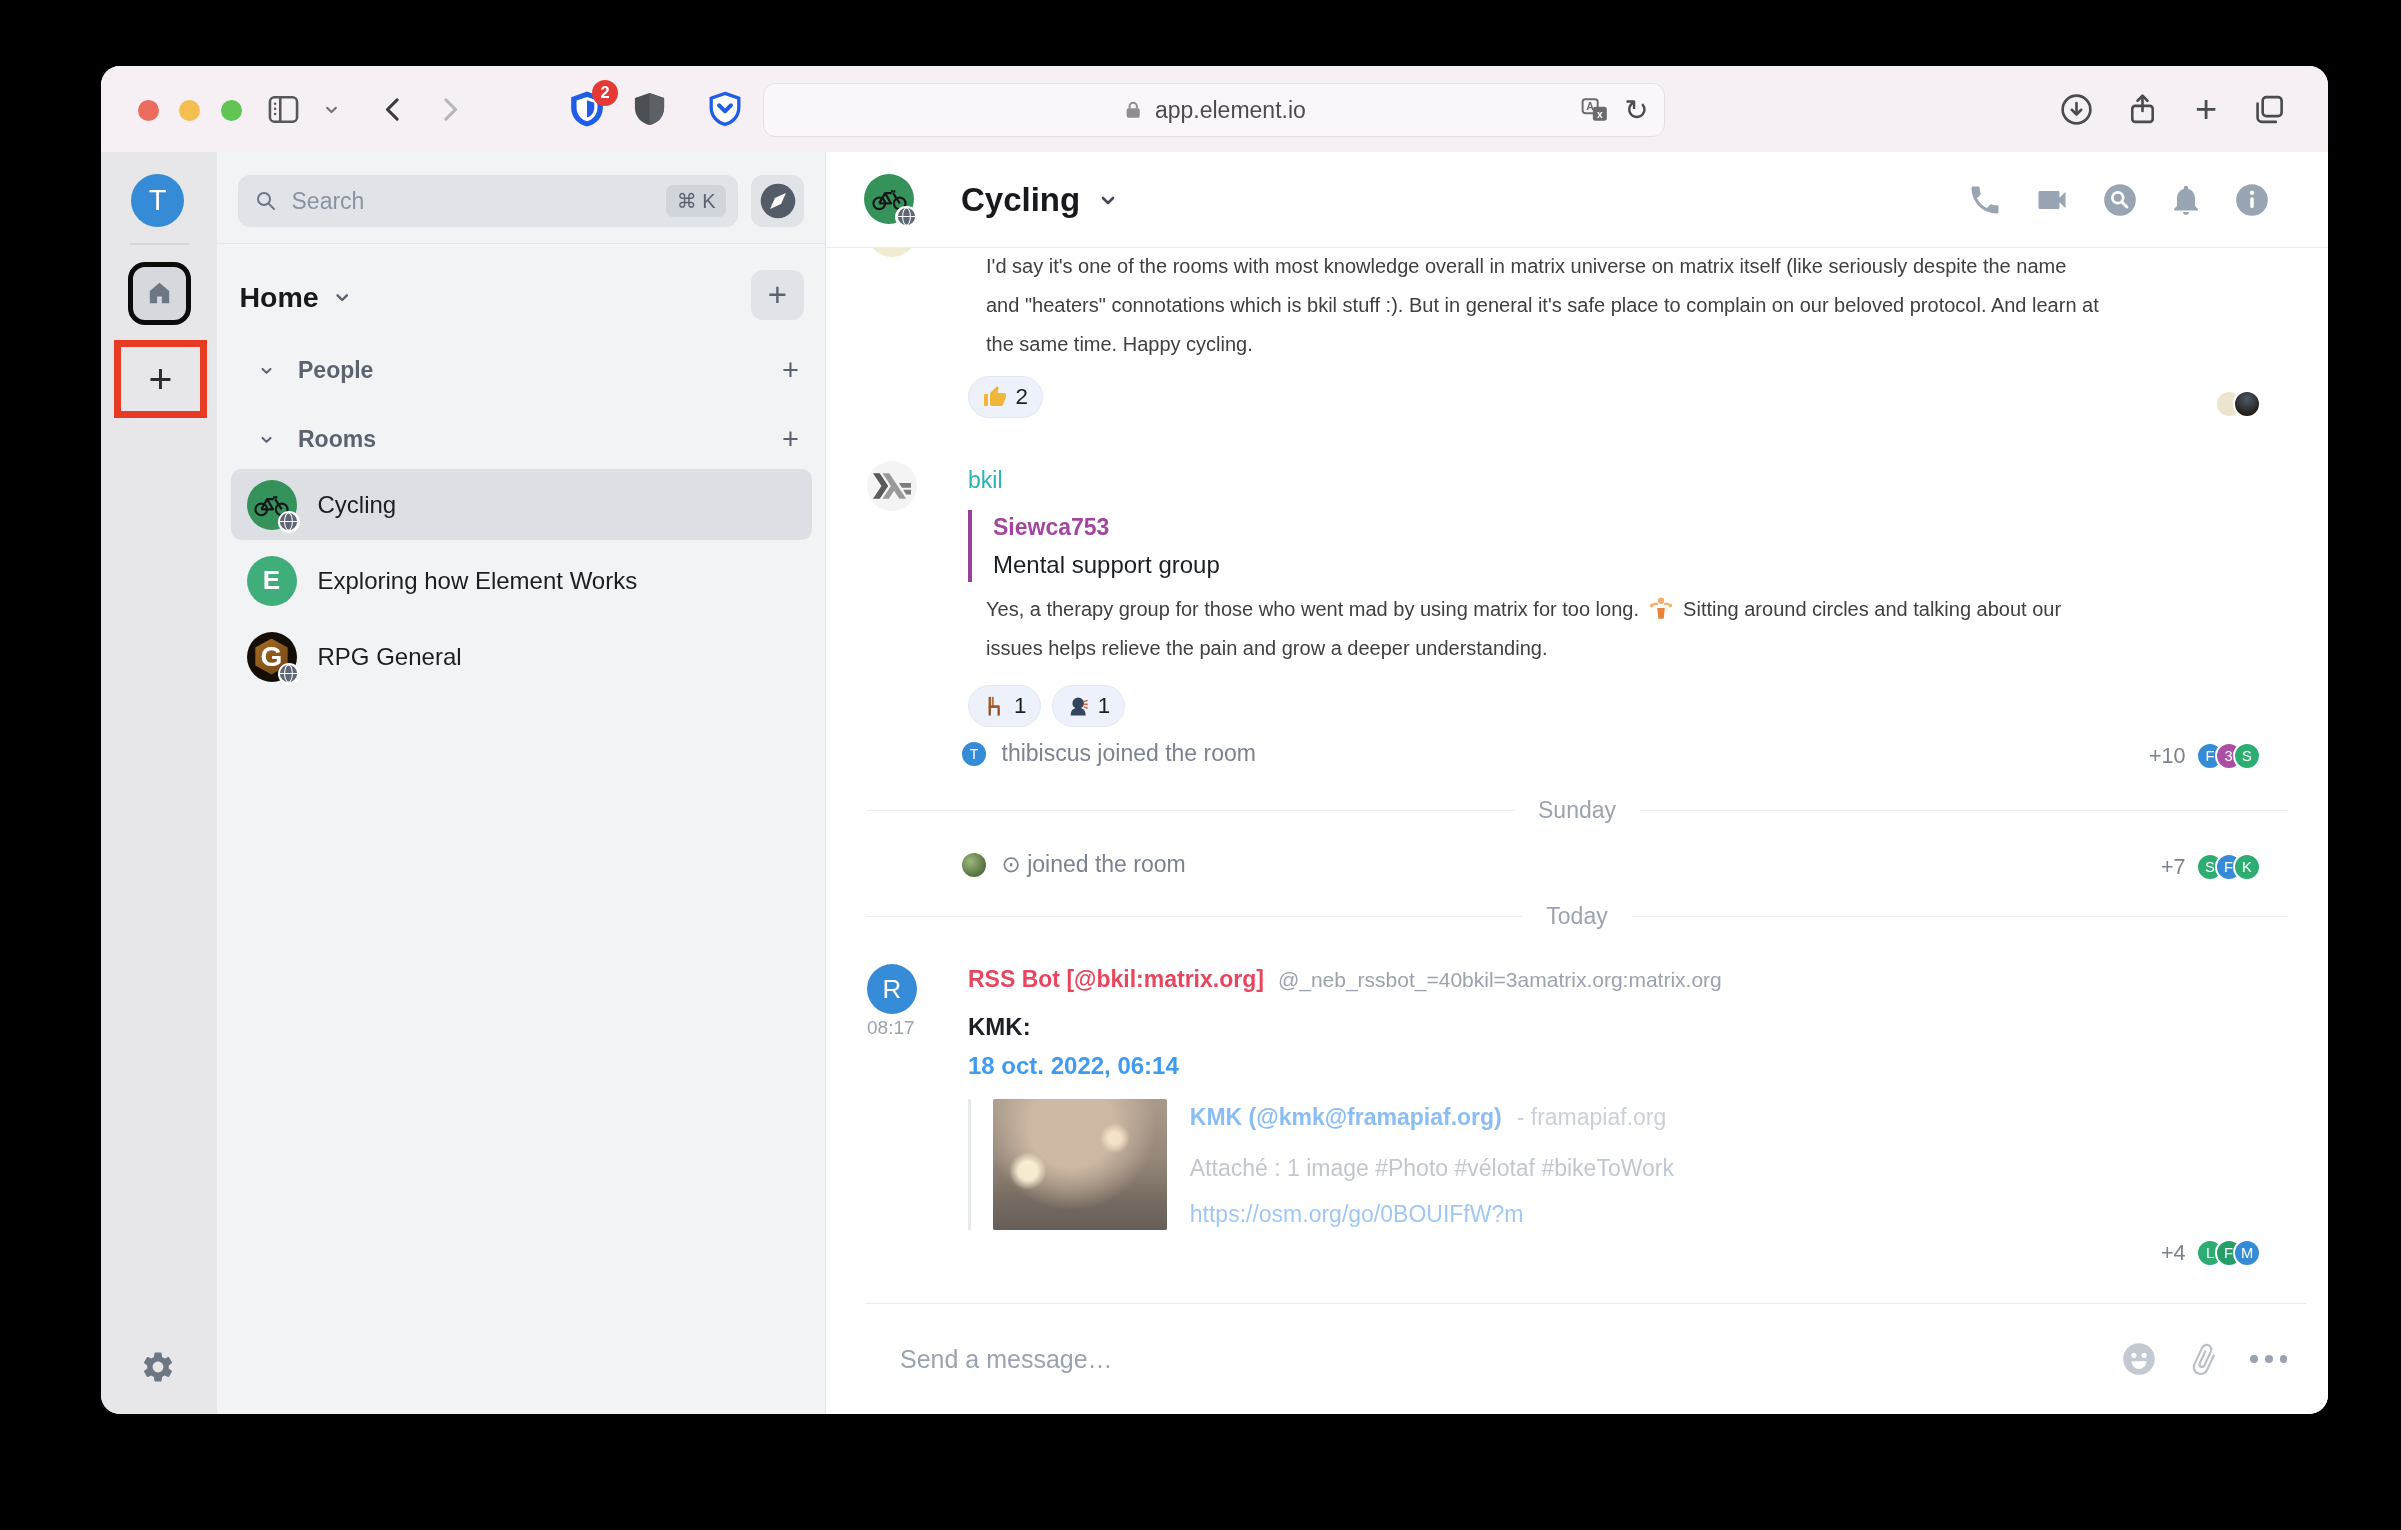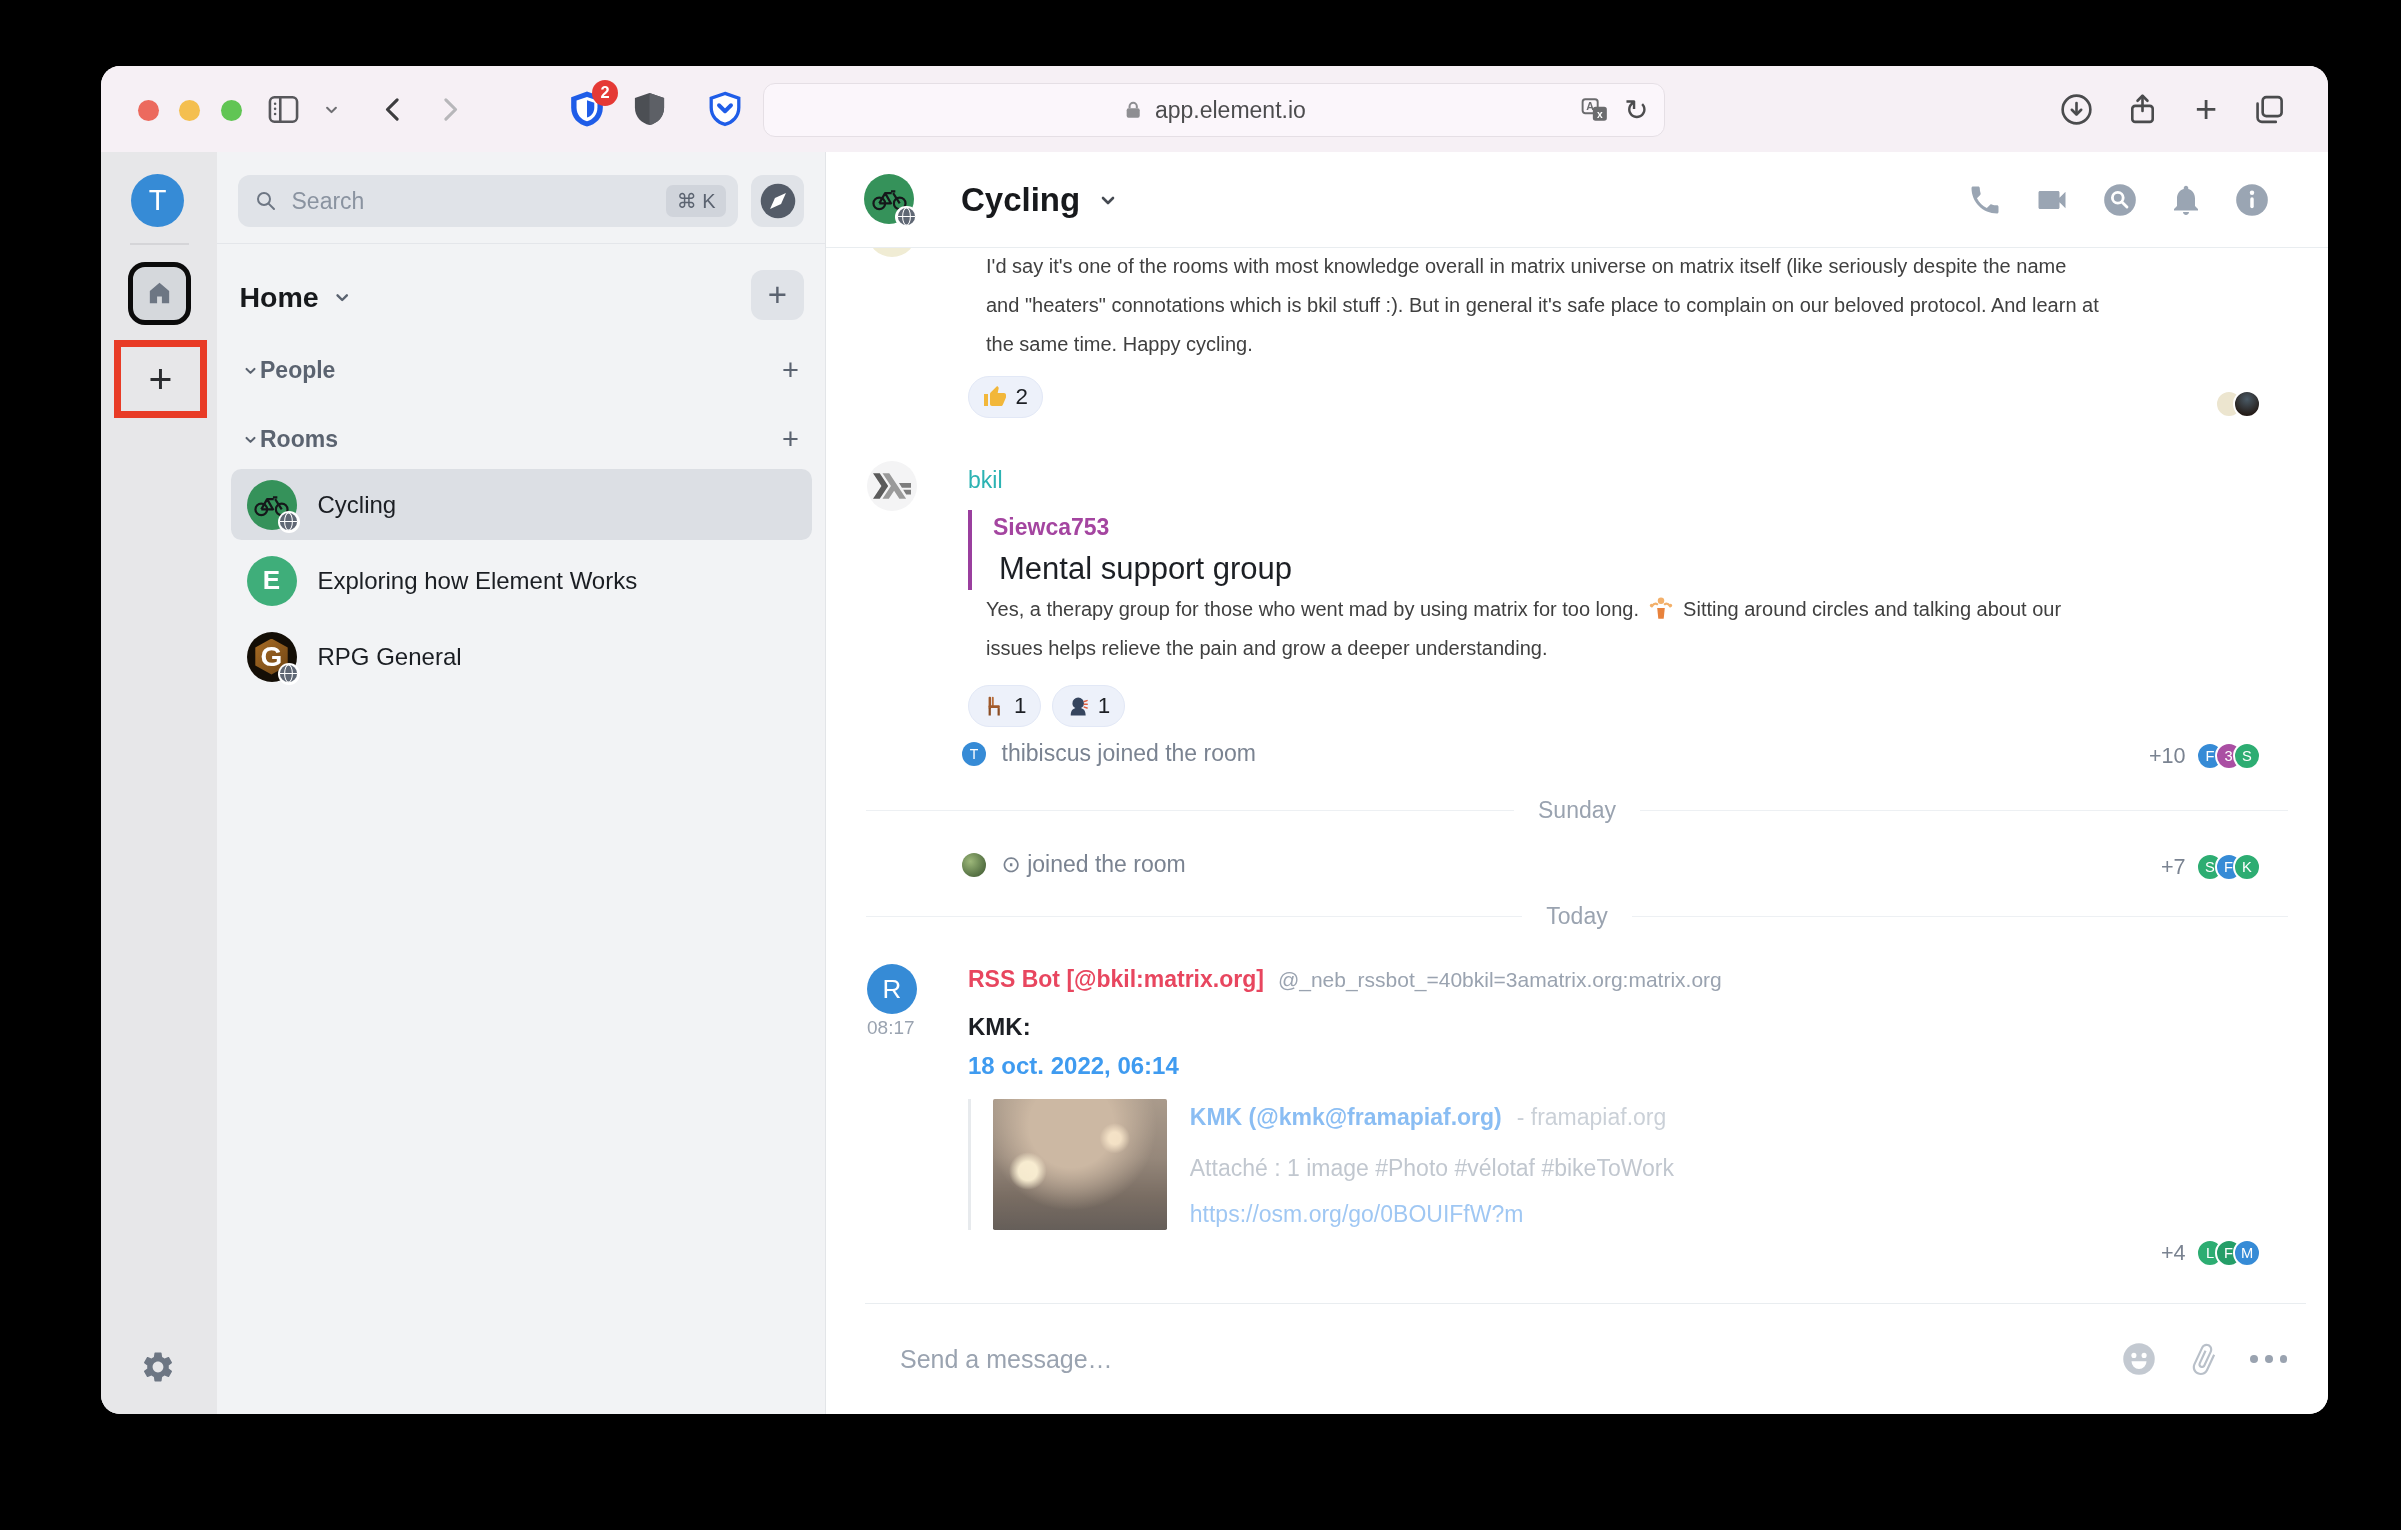--- a/index.html
+++ b/index.html
@@ -46,21 +46,21 @@
     display:flex;align-items:center;padding:0 12px 0 15.5px;box-sizing:border-box;}
   .search .ph{color:#8a93a0;font-size:23px;margin-left:14px;flex:1;}
   .kbd{background:#d0d4db;border-radius:7px;padding:4.3px 10.4px;font-size:20px;color:#5b6370;}
   .explore-btn{position:absolute;left:534px;top:23px;width:53px;height:52px;background:#e0e3e8;border-radius:12px;
     display:flex;align-items:center;justify-content:center;}
   .list-div{position:absolute;left:0;top:91px;width:100%;height:0.9px;background:#e4e6ea;}
   .home-row{position:absolute;left:22.4px;top:121px;height:48px;display:flex;align-items:center;gap:12px;}
   .home-row .t{font-size:28.5px;font-weight:bold;color:#17191c;}
   .sq-btn{position:absolute;left:534px;top:118px;width:53px;height:50px;background:#e0e3e8;border-radius:12px;
     display:flex;align-items:center;justify-content:center;font-size:33px;font-weight:300;color:#5b6370;}
-  .section{position:absolute;left:24px;right:26px;height:43px;display:flex;align-items:center;gap:0;}
+  .section{position:absolute;left:40px;right:26px;height:43px;display:flex;align-items:center;gap:22px;}
   .section .lbl{font-size:23px;font-weight:600;color:#5b6370;flex:1;}
   .section .plus{font-size:29px;font-weight:300;color:#5b6370;}
   .room-item{position:absolute;left:14px;width:581px;height:71px;border-radius:10.4px;display:flex;align-items:center;
     padding-left:15.5px;box-sizing:border-box;}
   .room-item.sel{background:#dcdfe4;}
   .room-item .nm{font-size:24px;color:#1b1e23;margin-left:21px;}
   .avatar{width:50px;height:50px;border-radius:50%;display:flex;align-items:center;justify-content:center;
     color:#fff;font-weight:bold;position:relative;flex:none;}
   .badge-globe{position:absolute;right:-3.5px;bottom:-3.5px;width:22.4px;height:22.4px;border-radius:50%;background:#fff;
     display:flex;align-items:center;justify-content:center;}
@@ -72,21 +72,21 @@
   .ch-icons{position:absolute;right:57px;top:0;height:95px;display:flex;align-items:center;gap:29px;}
   .timeline{position:absolute;top:95px;left:0;right:0;bottom:110px;overflow:hidden;}
   .msg-text{position:absolute;left:160px;width:1113px;font-size:20px;line-height:39px;color:#404040;}
   .pill{display:inline-flex;align-items:center;gap:8.6px;height:40px;padding:0 14px;border-radius:21px;
     background:#edf1fa;border:0.9px solid #e2e8f6;font-size:22.4px;color:#1c1f24;}
   .msg-avatar{position:absolute;left:41px;width:50px;height:50px;border-radius:50%;display:flex;align-items:center;
     justify-content:center;color:#fff;overflow:hidden;}
   .sender{position:absolute;left:142px;font-size:23px;font-weight:normal;}
   .quote{position:absolute;left:142px;border-left:4.3px solid #9a3f9e;padding:3.5px 0 3.5px 21px;}
   .quote .qa{font-size:23px;font-weight:bold;color:#a445a0;margin-bottom:10.4px;}
-  .quote .qt{font-size:31px;color:#1c1f24;margin-left:6px;}
+  .quote .qt{font-size:24px;color:#1c1f24;}
   .ev{position:absolute;left:136px;display:flex;align-items:center;gap:15.5px;color:#7a8391;font-size:23px;}
   .mini-av{width:24px;height:24px;border-radius:50%;display:flex;align-items:center;justify-content:center;
     color:#fff;font-size:14px;flex:none;}
   .receipts{position:absolute;right:67px;display:flex;align-items:center;gap:10.4px;color:#7a8391;font-size:21.6px;}
   .rstack{display:flex;}
   .rc{width:28px;height:28px;border-radius:50%;border:2.6px solid #fff;display:flex;align-items:center;justify-content:center;
     color:#fff;font-size:14.7px;margin-left:-9.5px;box-sizing:border-box;}
   .rc:first-child{margin-left:0;}
   .rc.blue{background:#368bd6;}.rc.purple{background:#aa4fa3;}.rc.green{background:#2dad72;}.rc.green2{background:#259e68;}
   .divider{position:absolute;left:40px;right:40px;display:flex;align-items:center;gap:24px;}

